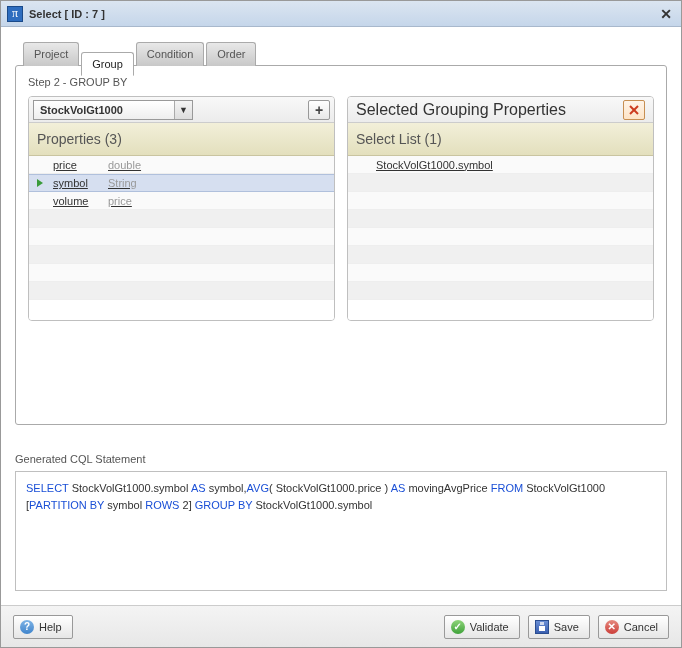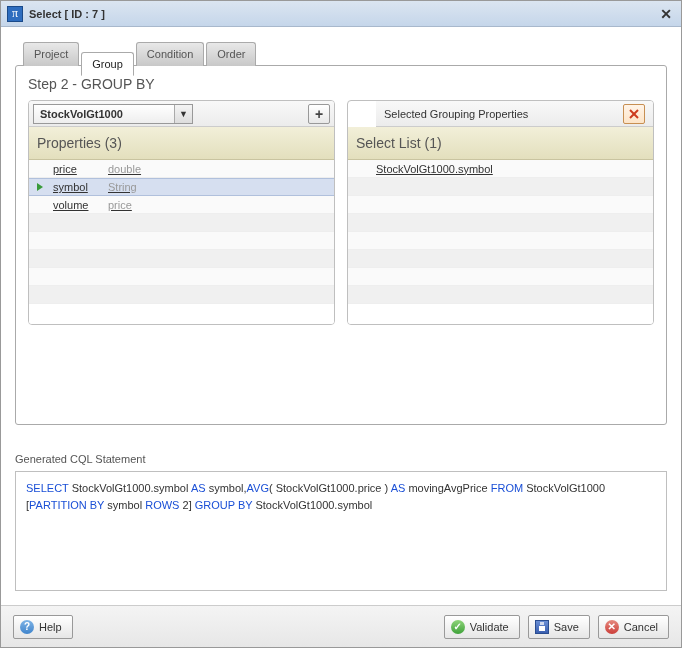--- a/index.html
+++ b/index.html
@@ -93,21 +93,21 @@
     border-radius: 3px;
     flex: 1;
     padding: 10px 12px;
     display: flex;
     flex-direction: column;
     background: #fff;
     position: relative;
     z-index: 1;
   }
   .step-label {
-    font-size: 14px;
+    font-size: 11px;
     color: #555;
     margin-bottom: 8px;
   }
   .two-col {
     display: flex;
     gap: 12px;
     height: 225px;
   }
   .col {
     flex: 1;
@@ -158,25 +158,24 @@
     display: flex;
     align-items: center;
     justify-content: center;
     font-size: 14px;
     font-weight: bold;
     color: #444;
     cursor: pointer;
     border-radius: 2px;
   }
   .col-header.right-title {
-    font-size: 11px;
+    font-size: 16px;
     color: #333;
     padding: 0 8px;
     justify-content: space-between;
-    margin-left: 28px;
   }
   .del-btn {
     width: 22px; height: 20px;
     border: 1px solid #c78f52;
     background: linear-gradient(#fff4e8,#fde4c7);
     display: flex;
     align-items: center;
     justify-content: center;
     cursor: pointer;
     border-radius: 2px;

